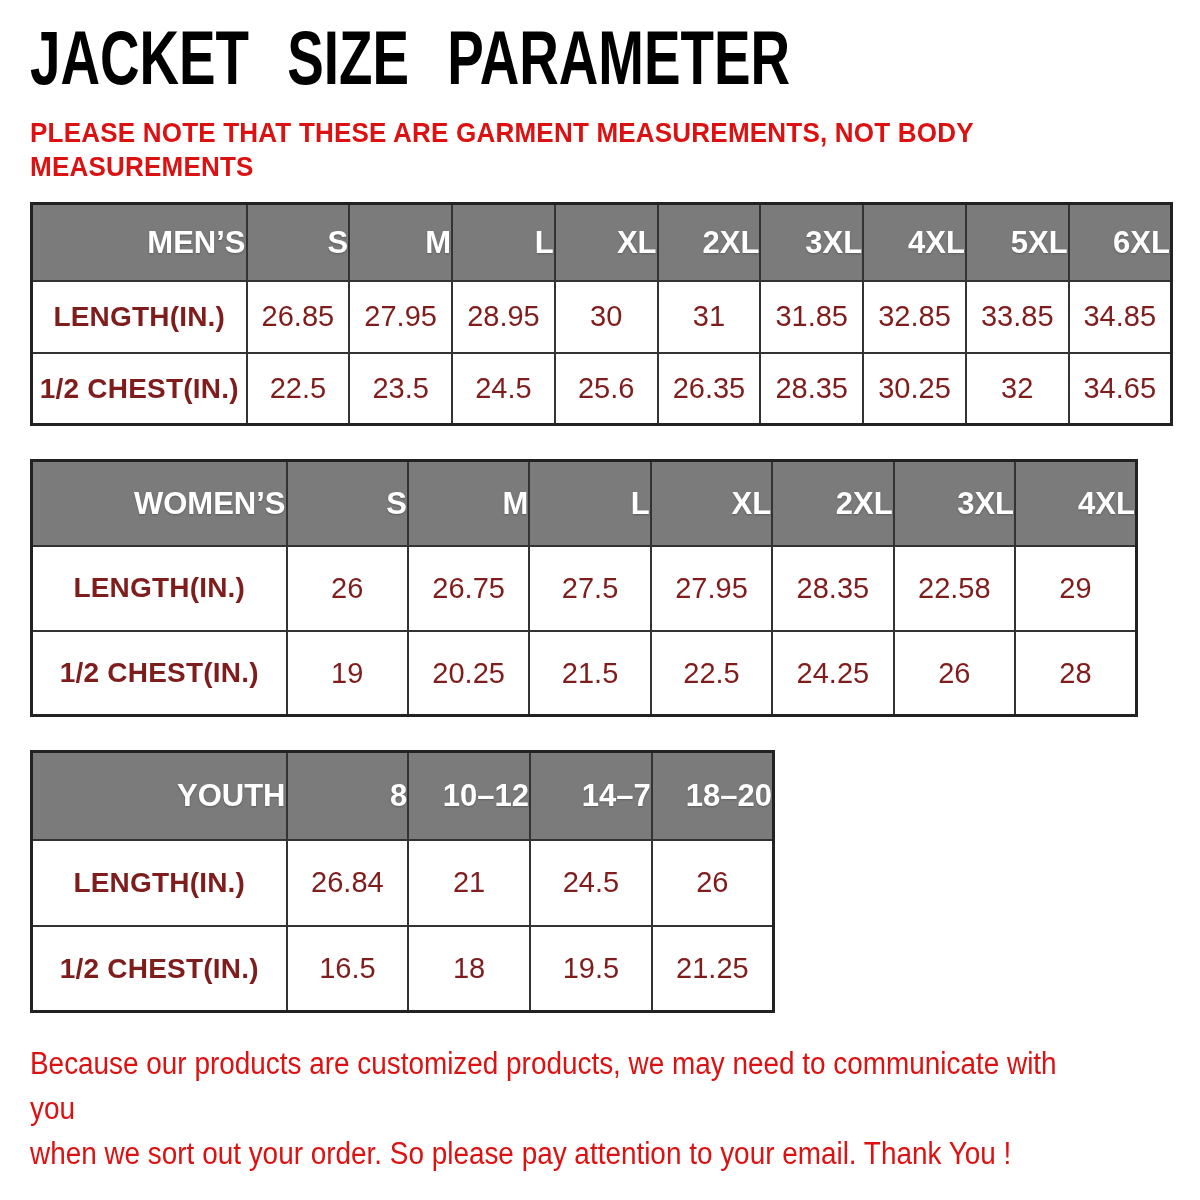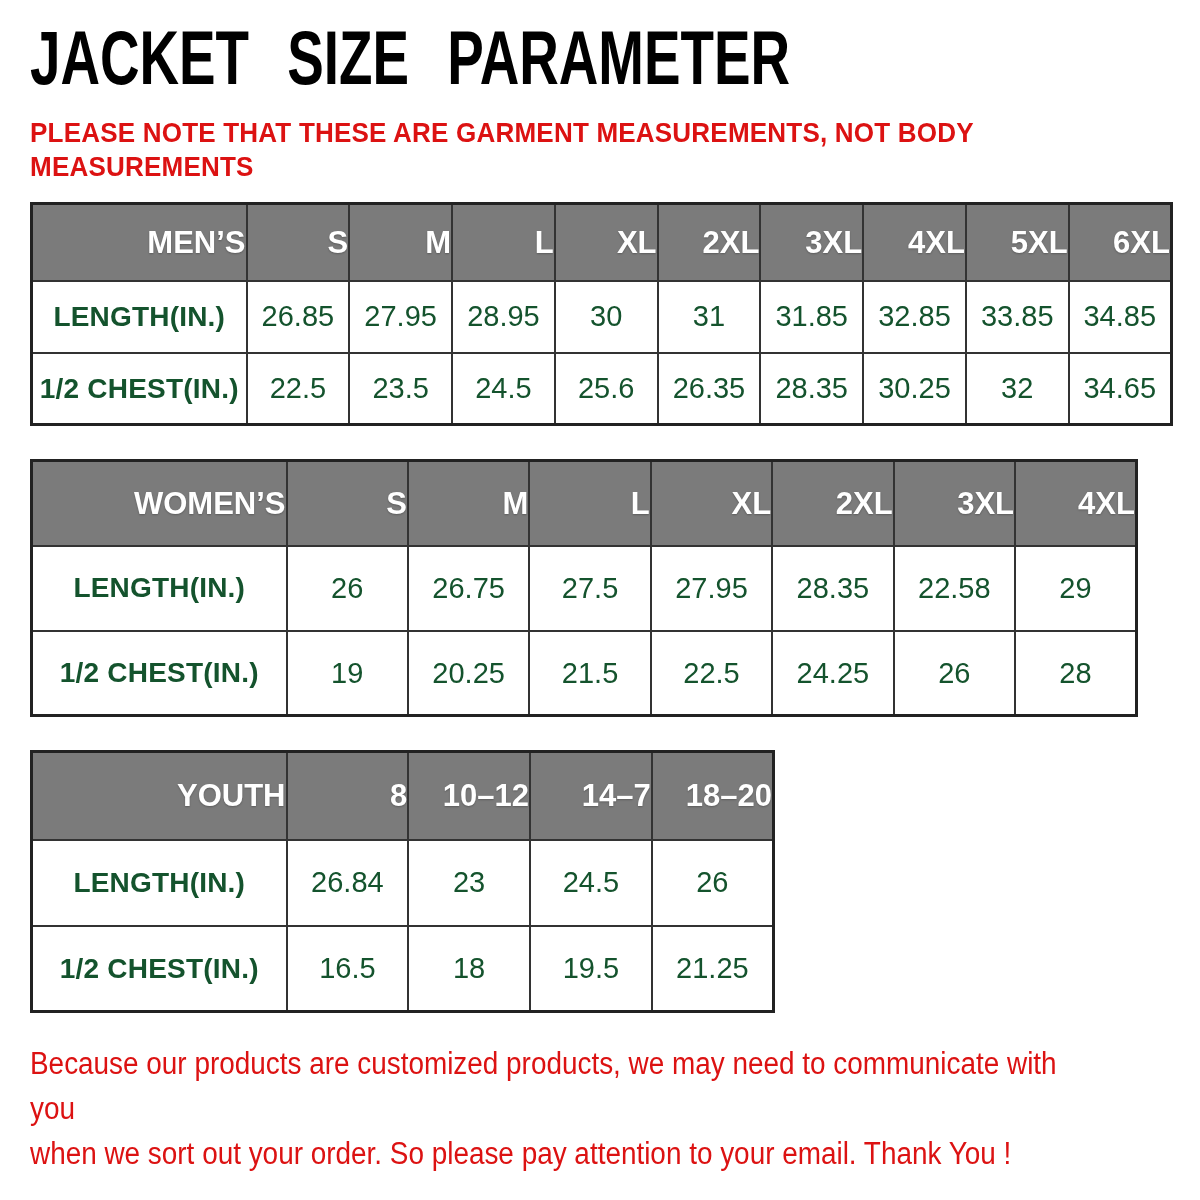--- a/index.html
+++ b/index.html
@@ -55,21 +55,21 @@
     background:var(--header-bg);
     color:var(--header-fg);
     font-size:31px;
     font-weight:bold;
     text-shadow:0 1px 2px rgba(0,0,0,0.25);
     text-align:right;
   }
   table.size-table td{
     font-size:29px;
     font-weight:normal;
-    color:#14532d;
+    color:#7f1d1d;
   }
   table.size-table td.row-label{
     font-weight:bold;
     font-size:28px;
     letter-spacing:0.2px;
   }
   .tbl-mens{margin-top:18px;}
   .tbl-mens thead tr{height:77px;}
   .tbl-mens tbody tr{height:72px;}
   .tbl-womens{margin-top:33px;}
@@ -220,21 +220,21 @@
             <th>8</th>
             <th>10–12</th>
             <th>14–7</th>
             <th>18–20</th>
           </tr>
         </thead>
         <tbody>
           <tr>
             <td class="row-label">LENGTH(IN.)</td>
             <td>26.84</td>
-            <td>23</td>
+            <td>21</td>
             <td>24.5</td>
             <td>26</td>
           </tr>
           <tr>
             <td class="row-label">1/2 CHEST(IN.)</td>
             <td>16.5</td>
             <td>18</td>
             <td>19.5</td>
             <td>21.25</td>
           </tr>

